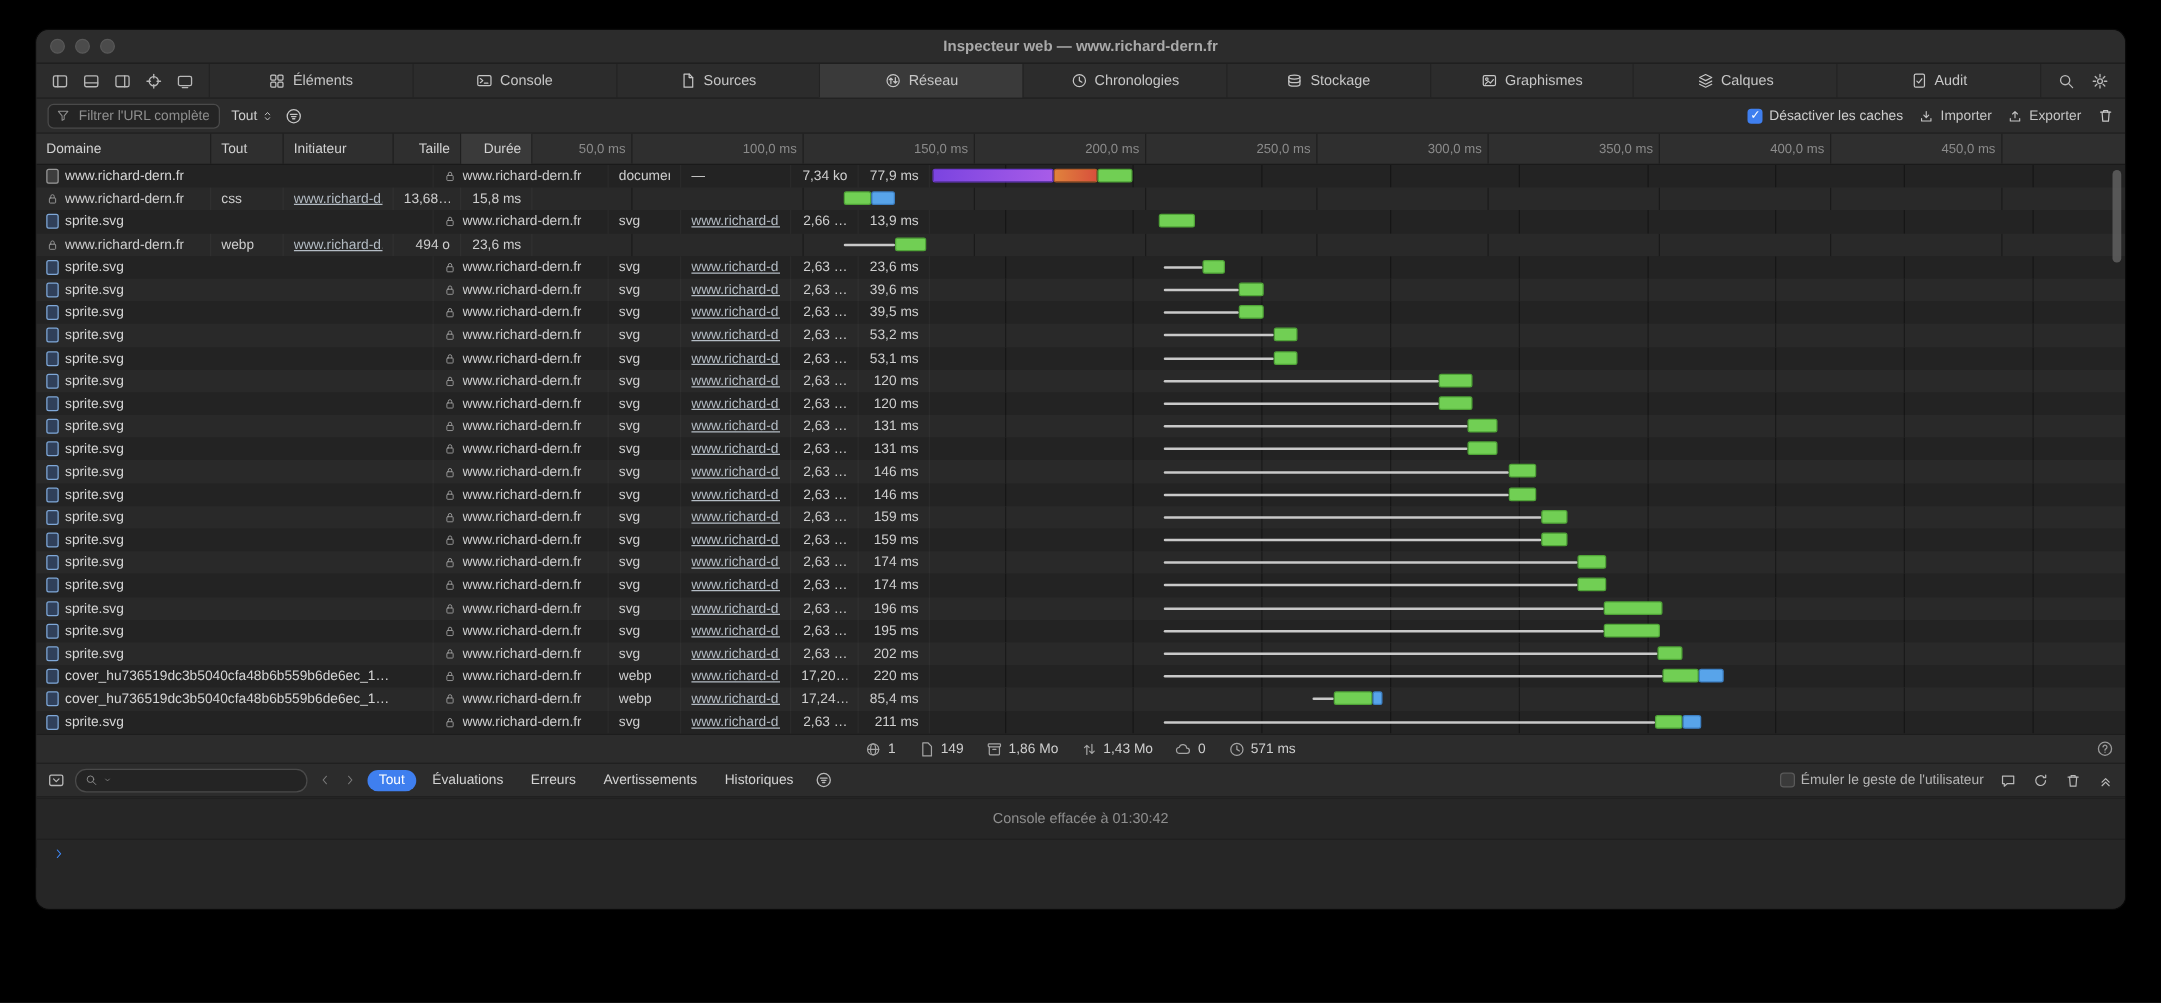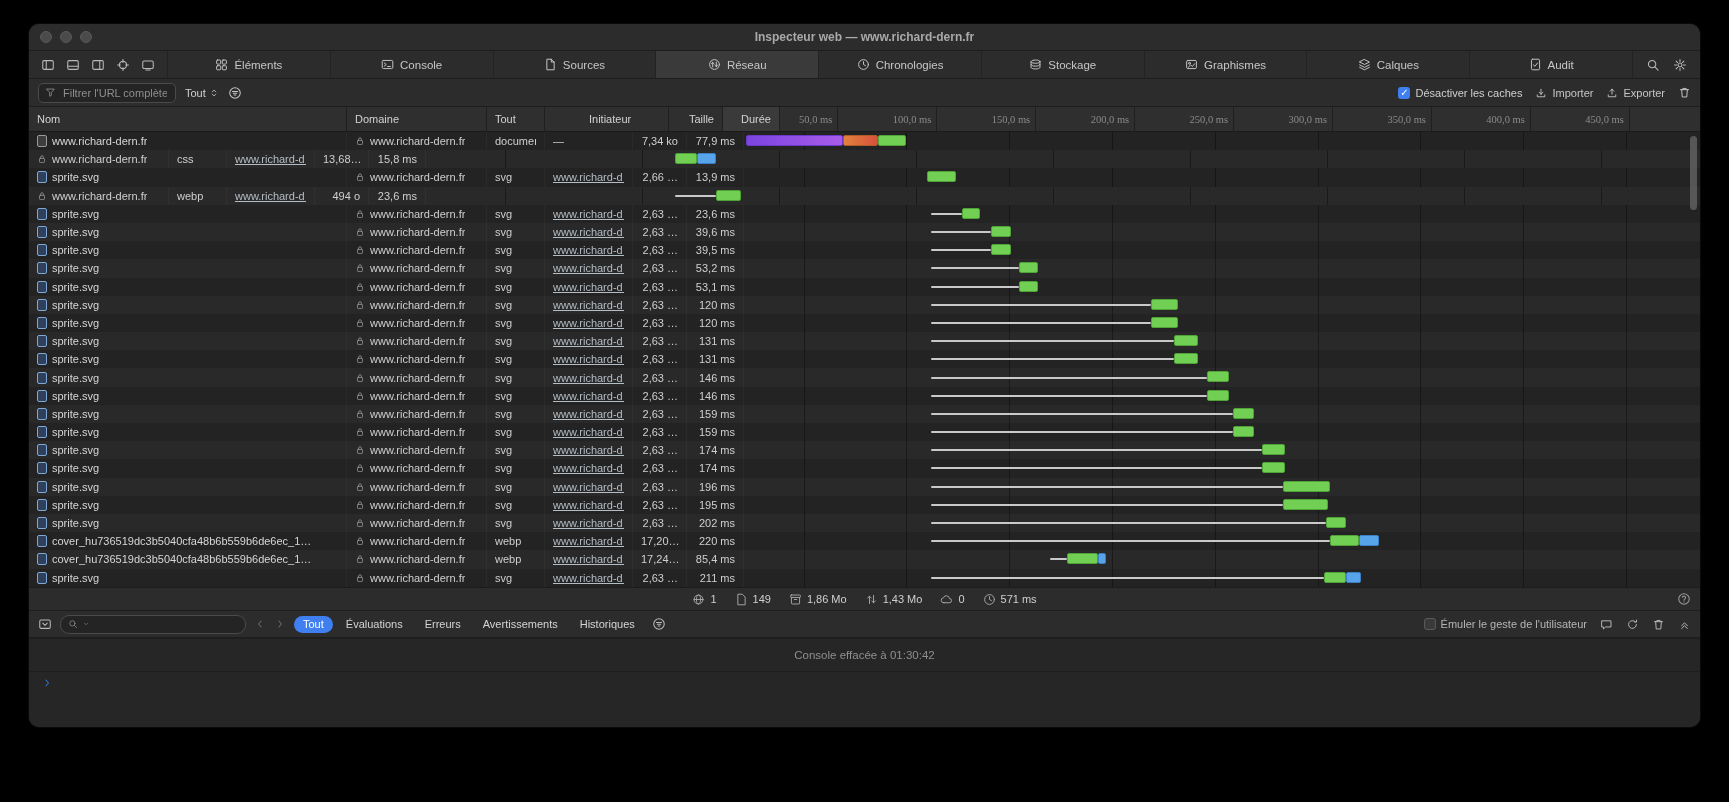--- a/index.html
+++ b/index.html
@@ -30,21 +30,21 @@
   .checkbox.on{background:#3f7fef;color:#fff;font-size:10px;line-height:1;}
   .checkbox.off{background:#3a3a3a;border:1px solid #5a5a5a;}
   .btn{display:flex;align-items:center;gap:5px;color:#c6c6c6;}
   
   .content{flex:0 0 auto;display:flex;flex-direction:column;background:#262626;}
   .colheader{display:flex;height:24px;background:#2f2f2f;border-bottom:1px solid #1a1a1a;font-size:11px;color:#d2d2d2;flex:0 0 auto;}
   .ch{padding:0 8px;border-right:1px solid #1f1f1f;box-sizing:border-box;display:flex;align-items:center;overflow:hidden;white-space:nowrap;flex:0 0 auto;}
   .ch.right{justify-content:flex-end;}
   .ch.sorted{background:#3a3a3a;}
   .timeline-header{flex:1;position:relative;color:#8b8b8b;font-size:10.5px;overflow:hidden;}
-  .tick-label{position:absolute;top:0;height:100%;display:flex;align-items:center;transform:translateX(-100%);padding-right:5px;white-space:nowrap;font-family:Liberation Serif, serif;}
+  .tick-label{position:absolute;top:0;height:100%;display:flex;align-items:center;transform:translateX(-100%);padding-right:5px;white-space:nowrap;}
   .tick-line{position:absolute;top:0;bottom:0;width:1px;background:#1f1f1f;}
   .rows{position:relative;height:455px;overflow:hidden;flex:0 0 auto;}
   .row{display:flex;height:18.2px;font-size:11px;color:#cfcfcf;align-items:stretch;}
   .row:nth-child(odd){background:#232323;}
   .row:nth-child(even){background:#292929;}
   .cell{padding:0 8px;box-sizing:border-box;display:flex;align-items:center;gap:5px;border-right:1px solid rgba(255,255,255,0.035);overflow:hidden;white-space:nowrap;flex:0 0 auto;}
   .cell.num{justify-content:flex-end;}
   .cell .txt{overflow:hidden;text-overflow:clip;white-space:nowrap;}
   .link{text-decoration:underline;color:#b4bcc4;cursor:pointer;}
   .fico{width:10px;height:12px;border:1px solid #9a9a9a;border-radius:2px;box-sizing:border-box;flex:0 0 auto;background:#3d3d3d;}
@@ -268,24 +268,23 @@
             <path d="M3 4.5 h10"></path>
             <path d="M6 4.5 v-1.5 h4 v1.5"></path>
             <path d="M4.5 4.5 l0.7 9 h5.6 l0.7 -9"></path>
           </svg>
         </span>
     </div>
   </div>
 
   <div class="content">
     <div class="colheader">
-        <div class="ch" style="width: 318px;">Nom</div>
         <div class="ch" style="width: 140px;">Domaine</div>
         <div class="ch" style="width: 58px;">Tout</div>
-        <div class="ch" style="width: 88px; margin-left: 36px;">Initiateur</div>
+        <div class="ch" style="width: 88px;">Initiateur</div>
         <div class="ch right" style="width: 54px;">Taille</div>
         <div class="ch right sorted" style="width: 57px;">Durée</div>
         <div class="timeline-header">
           <div class="tick-label" style="left: 6.23656%;">50,0 ms</div>
           <div class="tick-line" style="left: 6.23656%;"></div>
           <div class="tick-label" style="left: 16.9892%;">100,0 ms</div>
           <div class="tick-line" style="left: 16.9892%;"></div>
           <div class="tick-label" style="left: 27.7419%;">150,0 ms</div>
           <div class="tick-line" style="left: 27.7419%;"></div>
           <div class="tick-label" style="left: 38.4946%;">200,0 ms</div>

